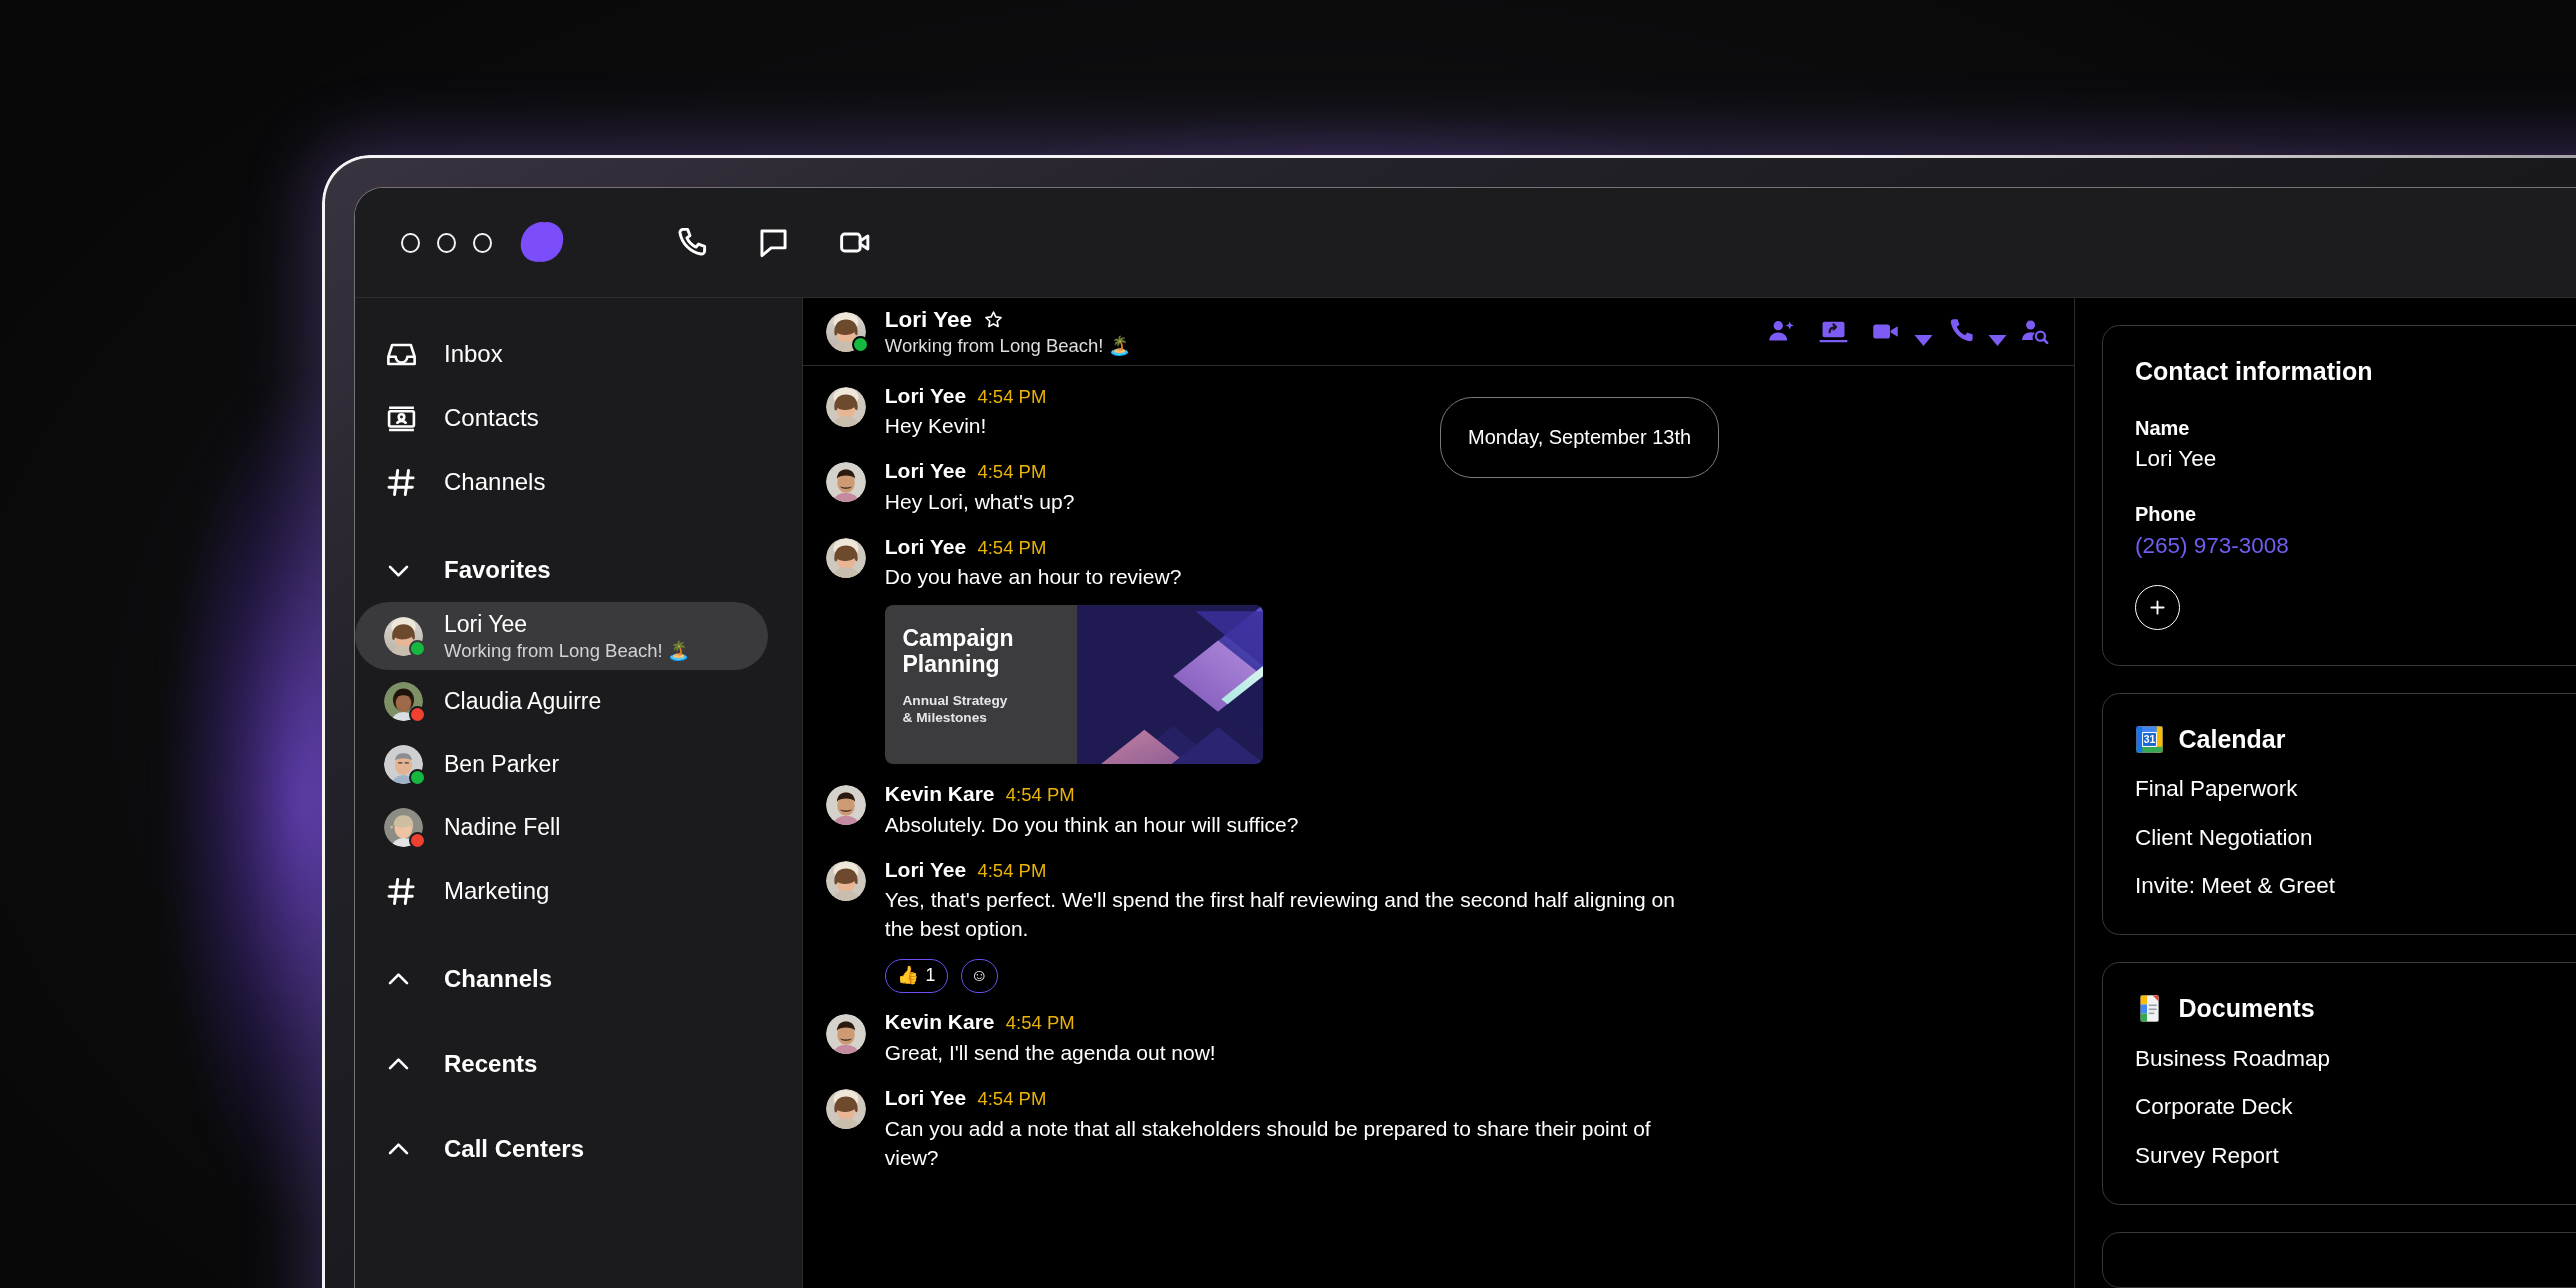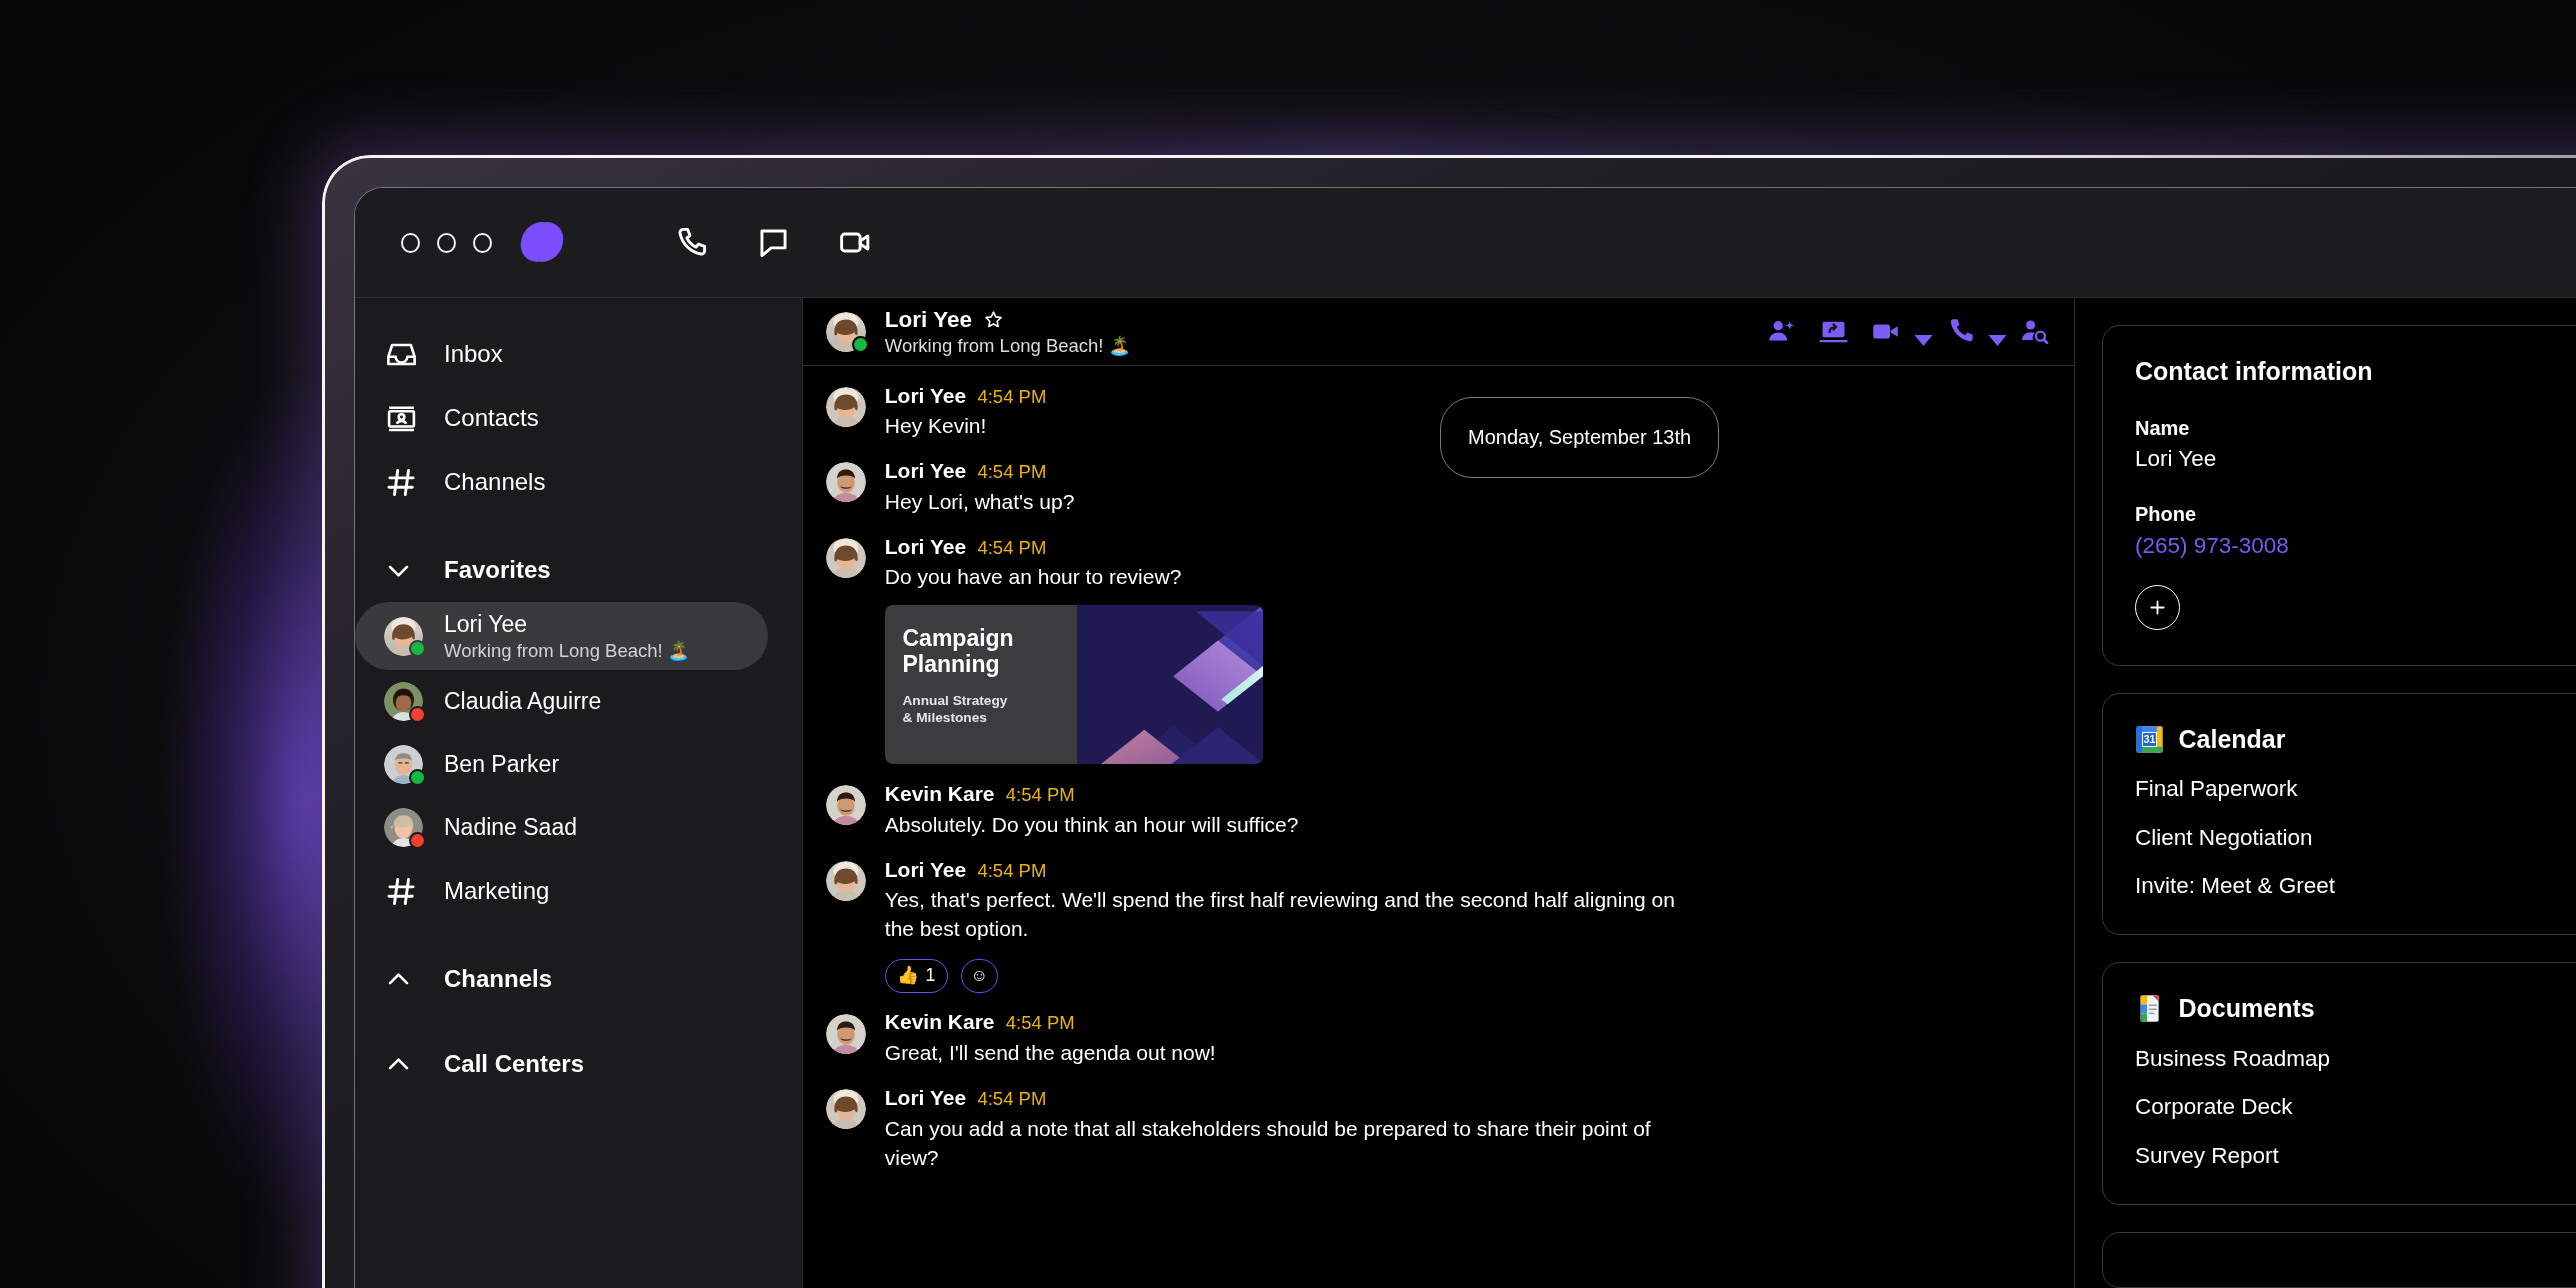--- a/index.html
+++ b/index.html
@@ -358,40 +358,48 @@
                     <rect width="48" height="48" fill="#8e8d85"></rect>
               <ellipse cx="24" cy="25" rx="11" ry="12.5" fill="#eec2a3"></ellipse>
               <path d="M12 22c0-9 5-13 12-13s12 4 12 13c0 6-3 3-4-1-4 4-16 4-20 0-1 4-4 7-4 1z" fill="#cdbda1"></path>
               <ellipse cx="24" cy="49" rx="15" ry="12" fill="#e3e3e5"></ellipse>
                   </g>
                 </svg>
           </div>
           <span class="status st-busy"></span>
         </div>
         <div class="ptext">
-              <div class="pname">Nadine Saad</div>
+              <div class="pname">Nadine Fell</div>
             </div>
       </div>
 
       <div class="nav-item" style="height:64px;">
         <span class="nic">
           <svg viewBox="0 0 24 24" fill="none" stroke="currentColor" stroke-width="2" stroke-linecap="round">
             <path d="M9.4 3.8L7.2 20.2M16.8 3.8l-2.2 16.4M4 8.8h16M3.4 15.2h16"></path>
               </svg>
         </span>
         <span class="nlabel">Marketing</span>
       </div>
 
       <div class="sec-head sec-gap-top">
         <span class="chev">
           <svg viewBox="0 0 24 24" fill="none" stroke="currentColor" stroke-width="2.2" stroke-linecap="round" stroke-linejoin="round">
                 <path d="M5 15l7-7 7 7"></path>
               </svg>
         </span>
         <span class="shlabel">Channels</span>
+      </div>
+      <div class="sec-head" style="margin-top:21px">
+        <span class="chev">
+          <svg viewBox="0 0 24 24" fill="none" stroke="currentColor" stroke-width="2.2" stroke-linecap="round" stroke-linejoin="round">
+                <path d="M5 15l7-7 7 7"></path>
+              </svg>
+        </span>
+        <span class="shlabel">Recents</span>
       </div>
       <div class="sec-head" style="margin-top:21px">
         <span class="chev">
           <svg viewBox="0 0 24 24" fill="none" stroke="currentColor" stroke-width="2.2" stroke-linecap="round" stroke-linejoin="round">
                 <path d="M5 15l7-7 7 7"></path>
               </svg>
         </span>
         <span class="shlabel">Call Centers</span>
       </div>
     </div>

